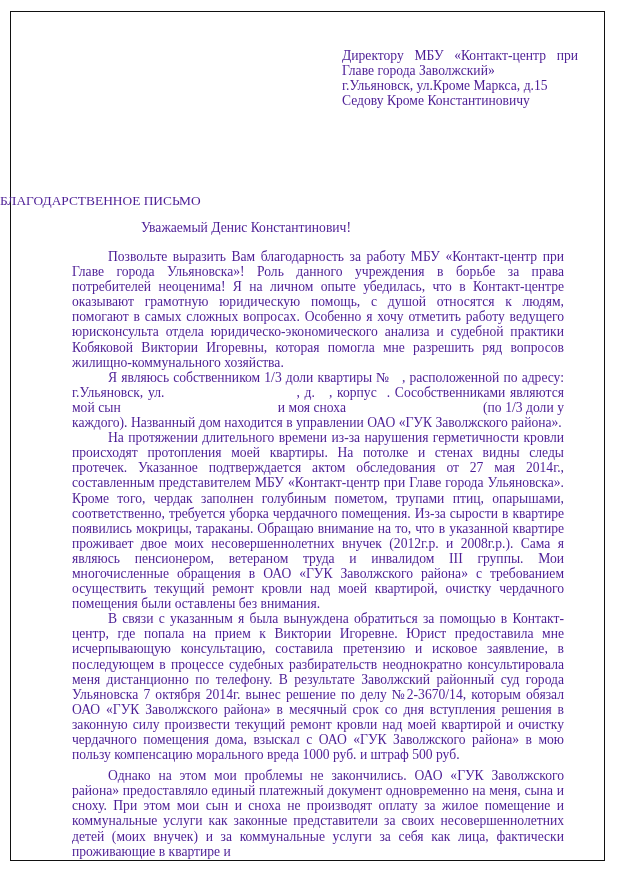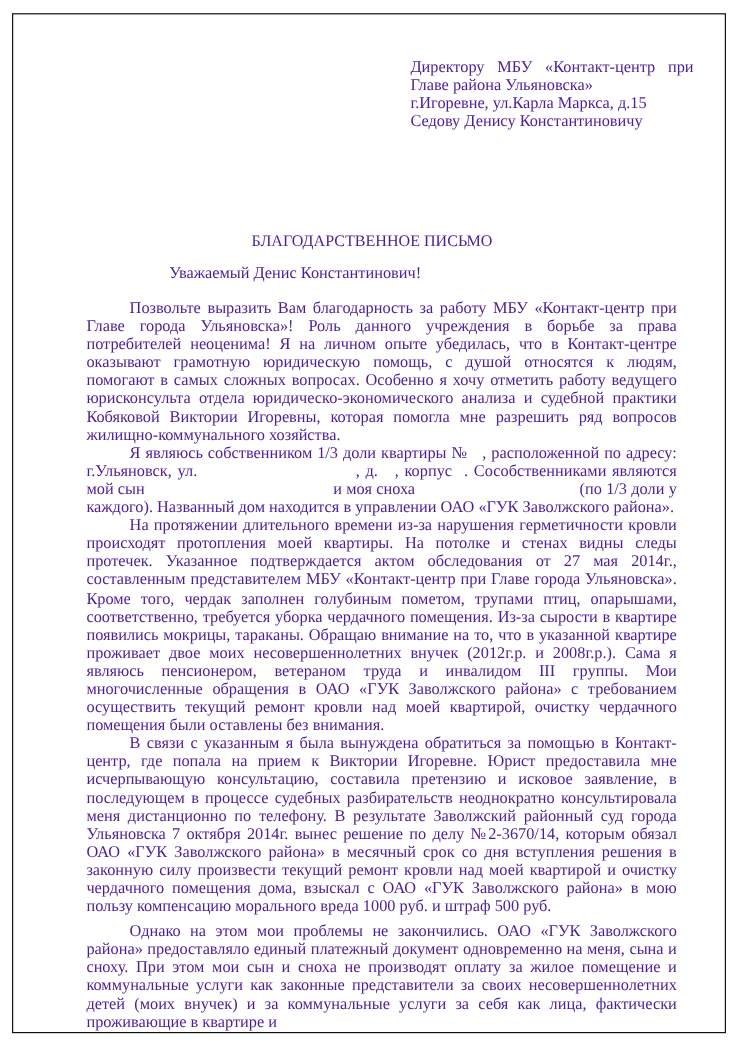--- a/index.html
+++ b/index.html
@@ -10,39 +10,39 @@
   }
   .doc {
     position: absolute; left: 0; top: 0; width: 620px; height: 877px;
     font-family: "Liberation Serif", serif; color: #4c1d95;
     font-size: 13.6px; line-height: 15.1px;
   }
   .addr { position: absolute; left: 342px; top: 48px; width: 236px; }
   .addr .line { display: block; white-space: nowrap; }
   .addr .just { text-align: justify; text-align-last: justify; }
   .addr .gap { height: 9px; }
-  .title { position: absolute; left: 0; width: 620px; text-align: center; top: 193px; font-size: 13.4px; }
+  .title { position: absolute; left: 0; width: 620px; text-align: left; top: 193px; font-size: 13.4px; }
   .greet { position: absolute; left: 0; width: 492px; text-align: center; top: 220px; font-size: 13.6px; }
   .body { position: absolute; left: 72px; top: 249px; width: 492px; }
   .body p { margin: 0; text-align: justify; text-indent: 36px; }
   .body p.p6 { margin-top: 6px; }
   .redact { display: inline-block; }
 </style>
 </head>
 <body>
 
 <div class="page"></div>
 
 <div class="doc">
 
   <div class="addr">
     <span class="line just">Директору МБУ «Контакт-центр при</span>
-    <span class="line">Главе района Ульяновска»</span>
-    <span class="line">г.Игоревне, ул.Карла Маркса, д.15</span>
-    <span class="line">Седову Денису Константиновичу</span>
+    <span class="line">Главе города Заволжский»</span>
+    <span class="line">г.Ульяновск, ул.Кроме Маркса, д.15</span>
+    <span class="line">Седову Кроме Константиновичу</span>
     <div class="gap"></div>
   </div>
 
   <div class="title">БЛАГОДАРСТВЕННОЕ ПИСЬМО</div>
   <div class="greet">Уважаемый Денис Константинович!</div>
 
   <div class="body">
     <p>Позвольте выразить Вам благодарность за работу МБУ «Контакт-центр при Главе города Ульяновска»! Роль данного учреждения в борьбе за права потребителей неоценима! Я на личном опыте убедилась, что в Контакт-центре оказывают грамотную юридическую помощь, с душой относятся к людям, помогают в самых сложных вопросах. Особенно я хочу отметить работу ведущего юрисконсульта отдела юридическо-экономического анализа и судебной практики Кобяковой Виктории Игоревны, которая помогла мне разрешить ряд вопросов жилищно-коммунального хозяйства.</p>
     <p><span>Я являюсь собственником 1/3 доли квартиры №</span><span class="redact" style="width:12px"></span><span>, расположенной по адресу: г.Ульяновск, ул.</span><span class="redact" style="width:132px"></span><span>, д.</span><span class="redact" style="width:14px"></span><span>, корпус</span><span class="redact" style="width:10px"></span><span>. Сособственниками являются мой сын</span> <span class="redact" style="width:150px"></span> <span>и моя сноха</span> <span class="redact" style="width:130px"></span> <span>(по 1/3 доли у каждого). Названный дом находится в управлении ОАО «ГУК Заволжского района».</span></p>
     <p>На протяжении длительного времени из-за нарушения герметичности кровли происходят протопления моей квартиры. На потолке и стенах видны следы протечек. Указанное подтверждается актом обследования от 27 мая 2014г., составленным представителем МБУ «Контакт-центр при Главе города Ульяновска». Кроме того, чердак заполнен голубиным пометом, трупами птиц, опарышами, соответственно, требуется уборка чердачного помещения. Из-за сырости в квартире появились мокрицы, тараканы. Обращаю внимание на то, что в указанной квартире проживает двое моих несовершеннолетних внучек (2012г.р. и 2008г.р.). Сама я являюсь пенсионером, ветераном труда и инвалидом III группы. Мои многочисленные обращения в ОАО «ГУК Заволжского района» с требованием осуществить текущий ремонт кровли над моей квартирой, очистку чердачного помещения были оставлены без внимания.</p>

